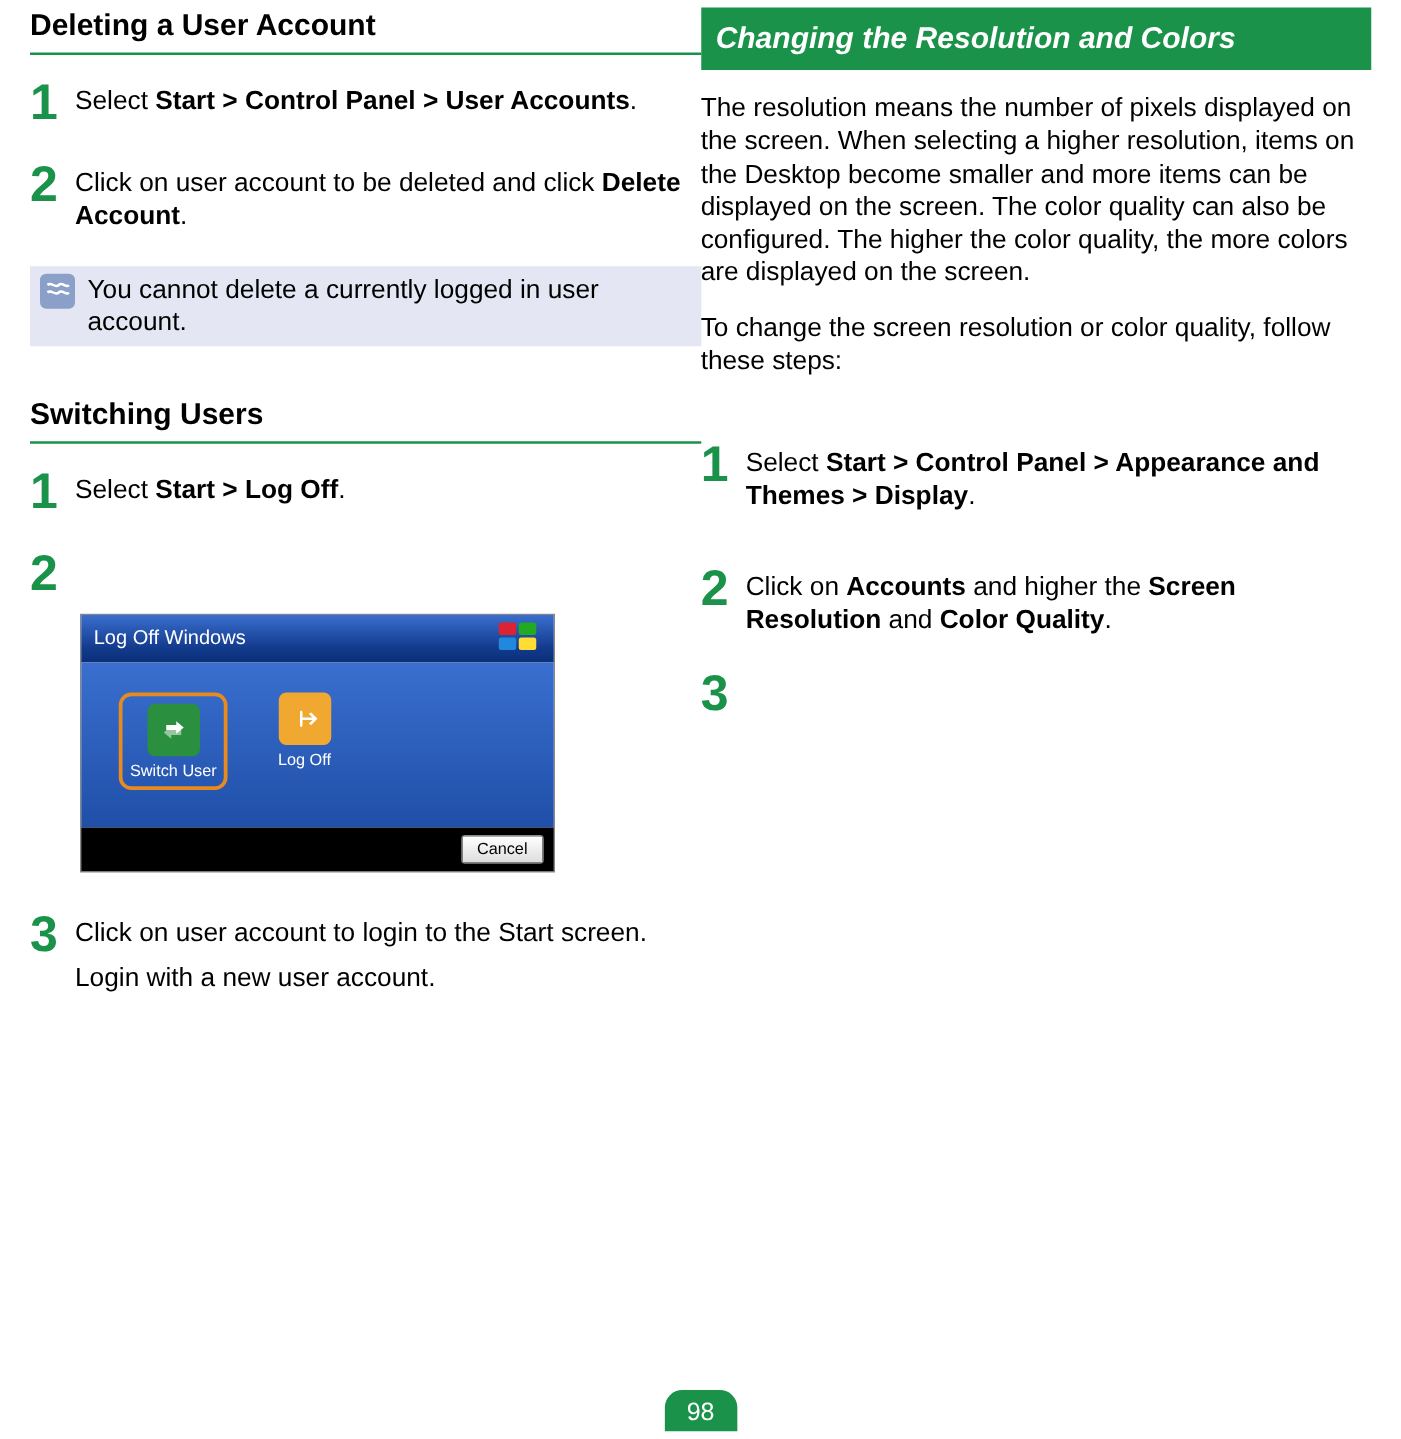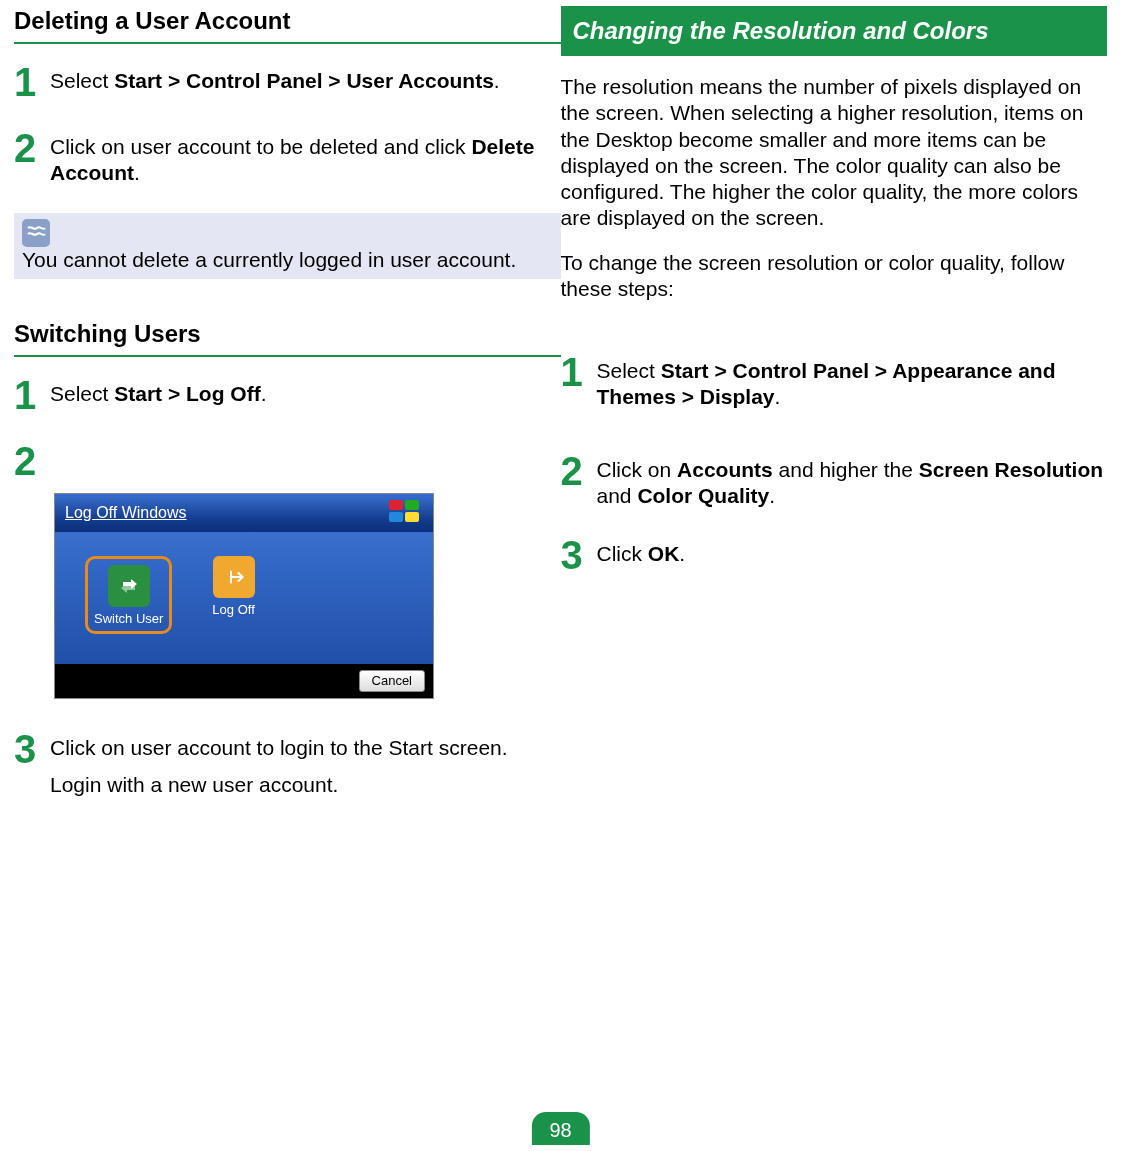--- a/index.html
+++ b/index.html
@@ -9,21 +9,21 @@
     font-size: 21px;
     line-height: 1.25;
     color: #000;
     width: 1121px;
     height: 1151px;
     position: relative;
     background: #fff;
   }
   .page {
     display: flex;
-    padding: 0 14px;
+    padding: 0 24px;
   }
   .col {
     flex: 1;
     min-width: 0;
   }
   .heading-black {
     font-weight: bold;
     font-size: 24px;
     border-bottom: 2px solid #1b9249;
     padding-bottom: 6px;
@@ -54,21 +54,20 @@
   .step-body {
     flex: 1;
     padding-top: 6px;
   }
   .note-box {
     background: #e4e7f3;
     display: flex;
     align-items: flex-start;
     padding: 6px 8px;
     margin: 6px 0 20px 0;
-    flex-direction: column;
   }
   .note-icon {
     width: 28px;
     height: 28px;
     background: #8aa0c8;
     border-radius: 5px;
     margin-right: 10px;
     flex-shrink: 0;
     position: relative;
   }
@@ -87,21 +86,20 @@
     font-size: 15px;
   }
   .dlg-title {
     background: linear-gradient(#3a6fcf, #123a8c 70%, #0b2f78);
     color: #fff;
     display: flex;
     align-items: center;
     justify-content: space-between;
     padding: 6px 10px;
     font-size: 16px;
-    text-decoration: underline;
   }
   .winflag {
     width: 34px; height: 26px; position: relative;
   }
   .winflag .q { position:absolute; width:14px; height:10px; border-radius:2px; }
   .q1{background:#d23; top:0; left:0;}
   .q2{background:#2a2; top:0; left:16px;}
   .q3{background:#28d; top:12px; left:0;}
   .q4{background:#fd3; top:12px; left:16px;}
   .dlg-body {
@@ -264,20 +262,17 @@
 
     <div class="step" style="margin-top:40px">
       <div class="step-num">2</div>
       <div class="step-body">
         <span>Click on </span><b>Accounts</b><span> and higher the </span><b>Screen Resolution</b><span> and </span><b>Color Quality</b><span>.</span>
       </div>
     </div>
 
     <div class="step">
       <div class="step-num">3</div>
-      <div class="step-body">
-        <span>Click </span><b>OK</b><span>.</span>
-      </div>
     </div>
   </div>
 </div>
 
 <div class="page-tab">98</div>
 
 </body></html>

